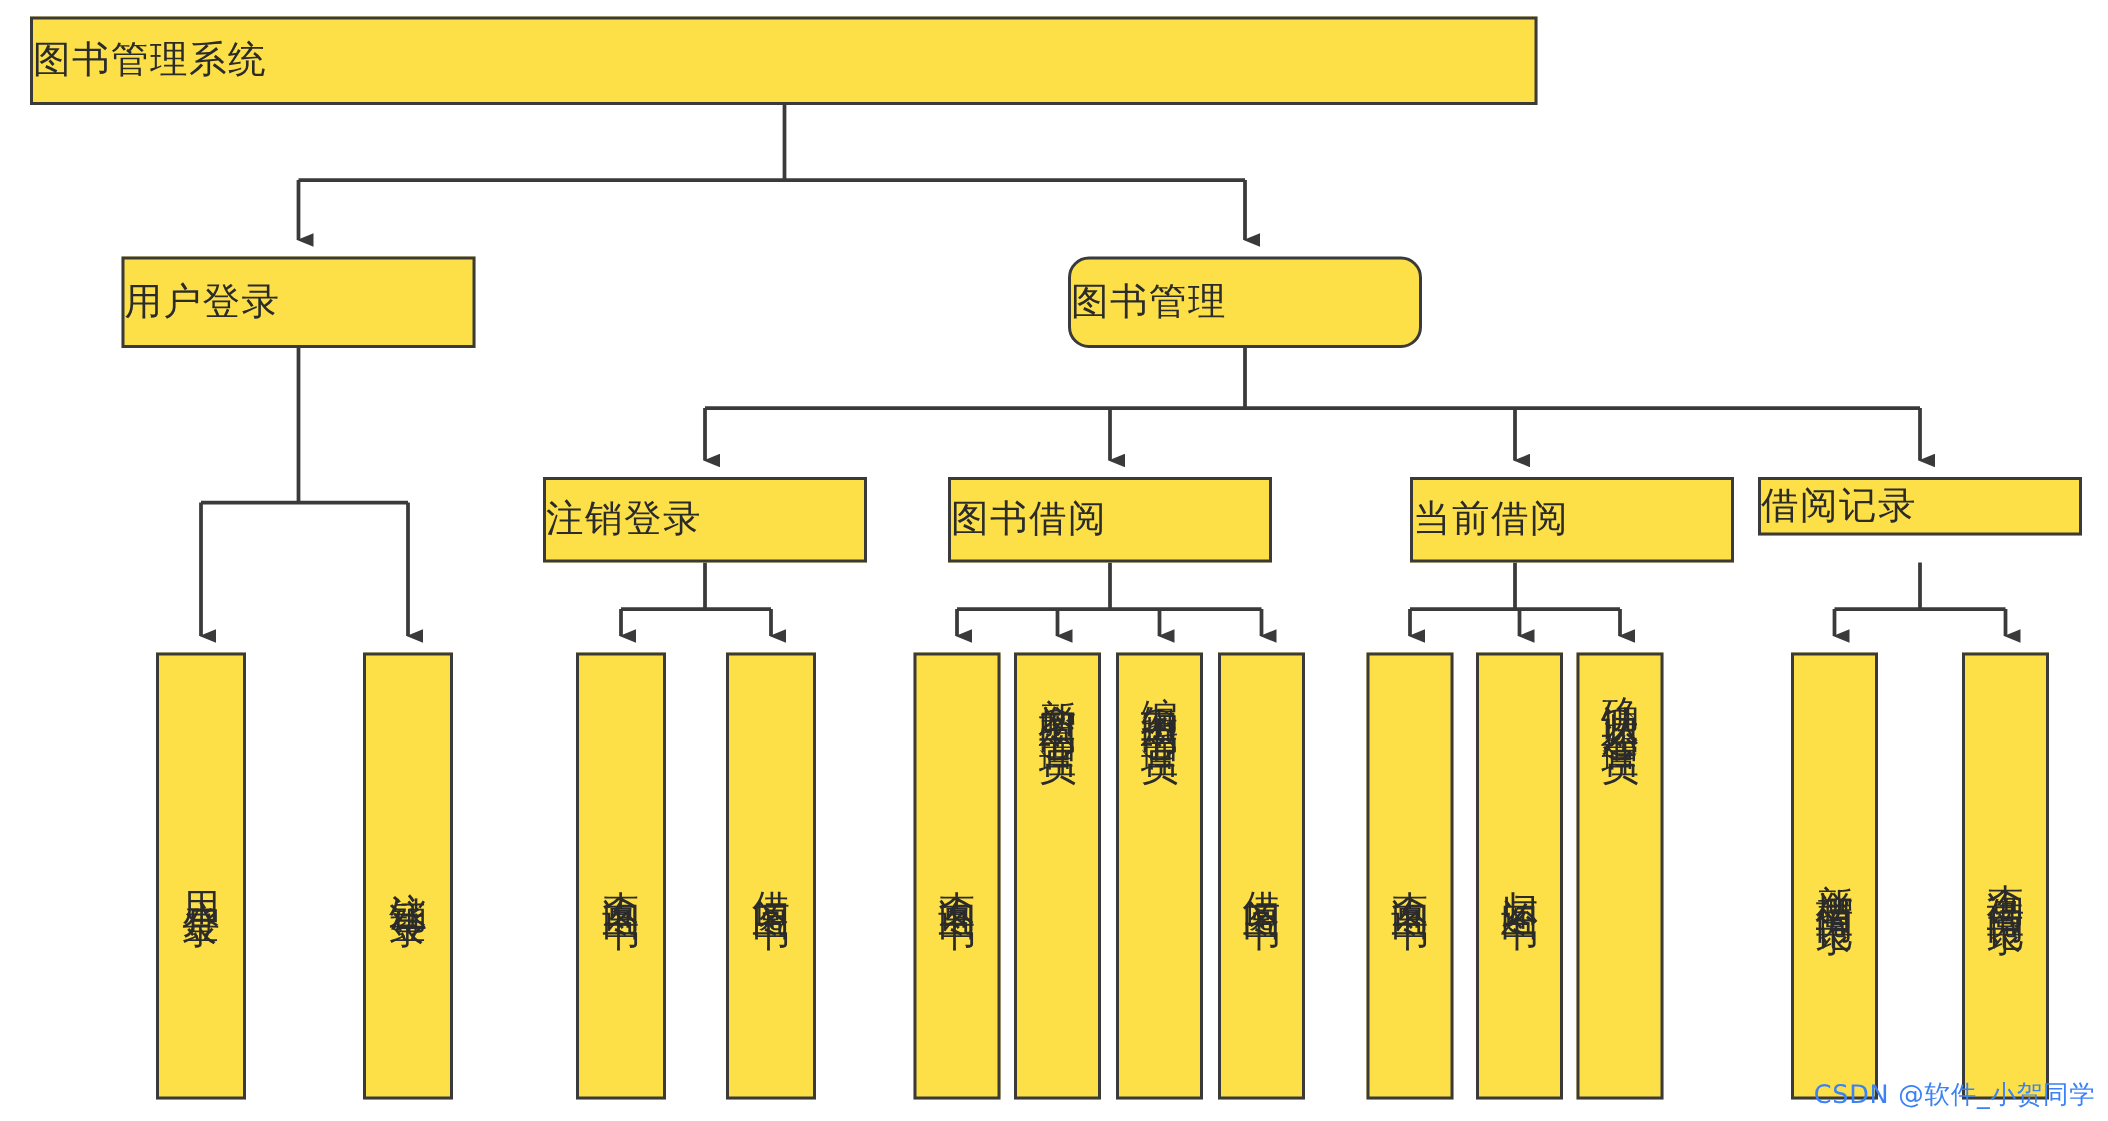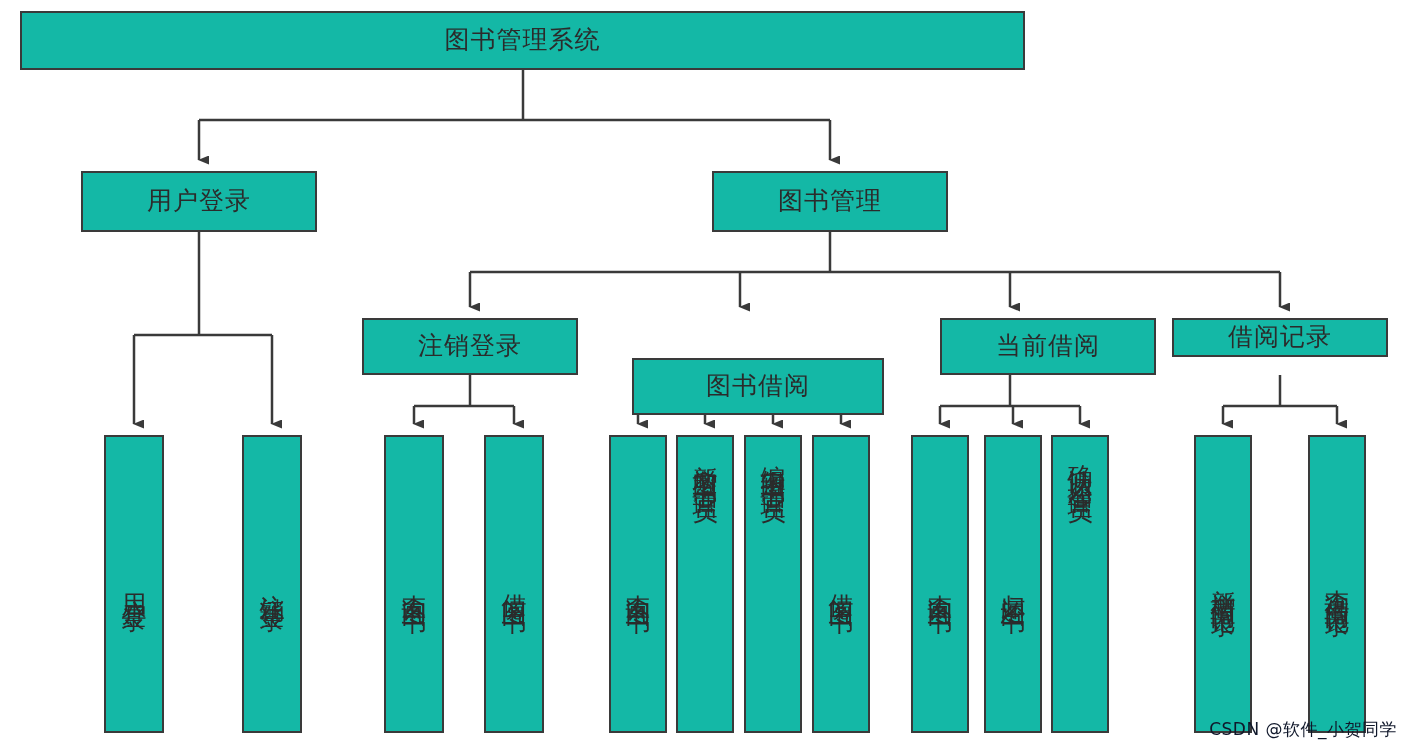--- a/index.html
+++ b/index.html
@@ -22,25 +22,25 @@
     position: absolute;
     left: 0;
     top: 0;
     width: 1405px;
     height: 747px;
     pointer-events: none;
   }
   .node {
     position: absolute;
     box-sizing: border-box;
-    background: #14b8a6;
+    background: #fde047;
     border: 2px solid #3a3a3a;
     display: flex;
     align-items: center;
-    justify-content: center;
+    justify-content: flex-start;
     color: #2b2b2b;
     z-index: 2;
   }
   .node-label {
     display: block;
     text-align: center;
     line-height: 1.22;
     white-space: nowrap;
   }
   
@@ -67,21 +67,21 @@
   }
   .node.vert.centered {
     align-items: center;
     padding-top: 0;
   }
   .watermark {
     position: absolute;
     right: 8px;
     bottom: 6px;
     font-size: 17px;
-    color: #0f172a;
+    color: #3b82f6;
     letter-spacing: 0.5px;
     z-index: 5;
     white-space: nowrap;
   }
 </style>
 </head>
 <body>
 
 <div id="diagram-root">
 
@@ -135,28 +135,28 @@
     </g>
   </svg>
 
   <div class="node root horiz" style="left:20px; top:11px; width:1005px; height:59px;">
     <span class="node-label">图书管理系统</span>
   </div>
 
   <div class="node horiz" style="left:81px; top:171px; width:236px; height:61px;">
     <span class="node-label">用户登录</span>
   </div>
-  <div class="node horiz" style="left:712px; top:171px; width:236px; height:61px;">
+  <div class="node horiz" style="left:712px; top:171px; width:236px; height:61px;border-radius:14px;">
     <span class="node-label">图书管理</span>
   </div>
 
   <div class="node horiz" style="left:362px; top:318px; width:216px; height:57px;">
     <span class="node-label">注销登录</span>
   </div>
-  <div class="node horiz" style="left:632px; top:318px; width:252px; height:57px;margin-top:40px;">
+  <div class="node horiz" style="left:632px; top:318px; width:216px; height:57px;">
     <span class="node-label">图书借阅</span>
   </div>
   <div class="node horiz" style="left:902px; top:318px; width:216px; height:57px;margin-left:38px;">
     <span class="node-label">当前借阅</span>
   </div>
   <div class="node horiz" style="left:1172px; top:318px; width:216px; height:39px;">
     <span class="node-label">借阅记录</span>
   </div>
 
   <div class="node vert centered" style="left:104px; top:435px; width:60px; height:298px;">

